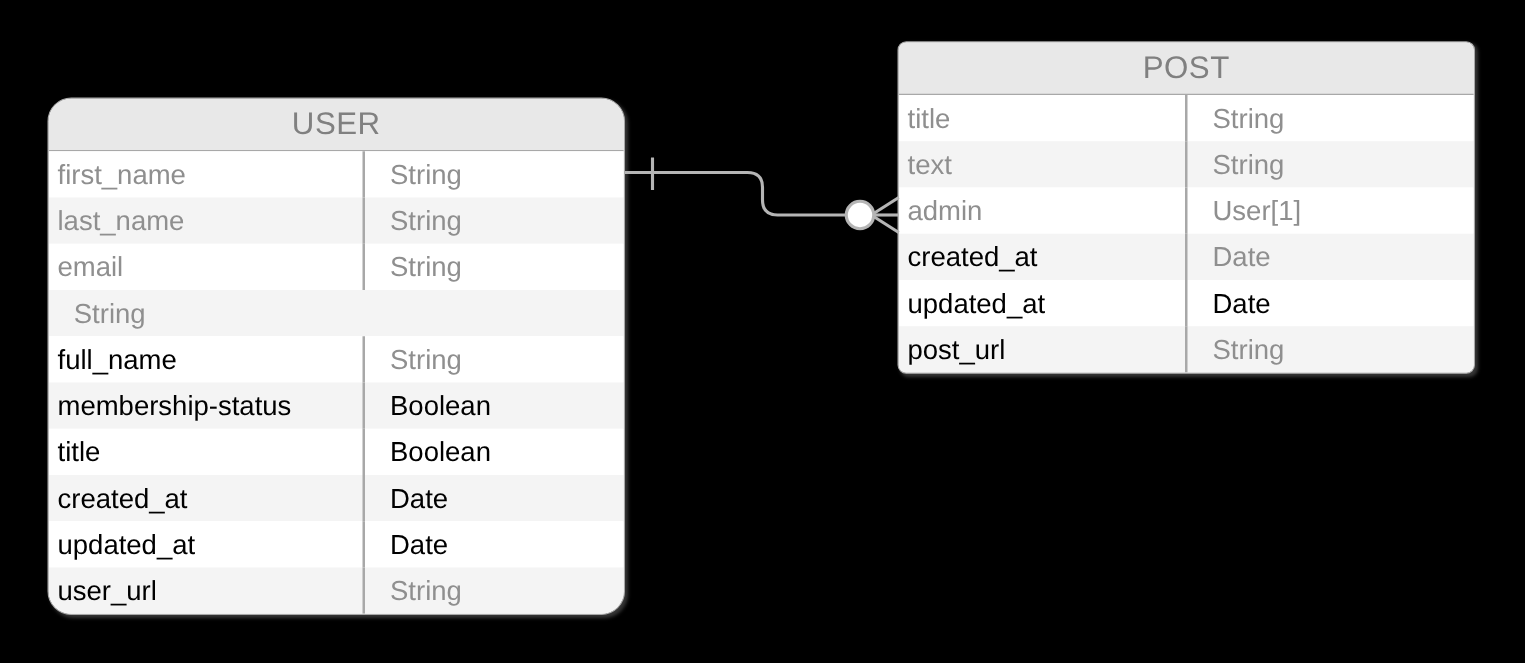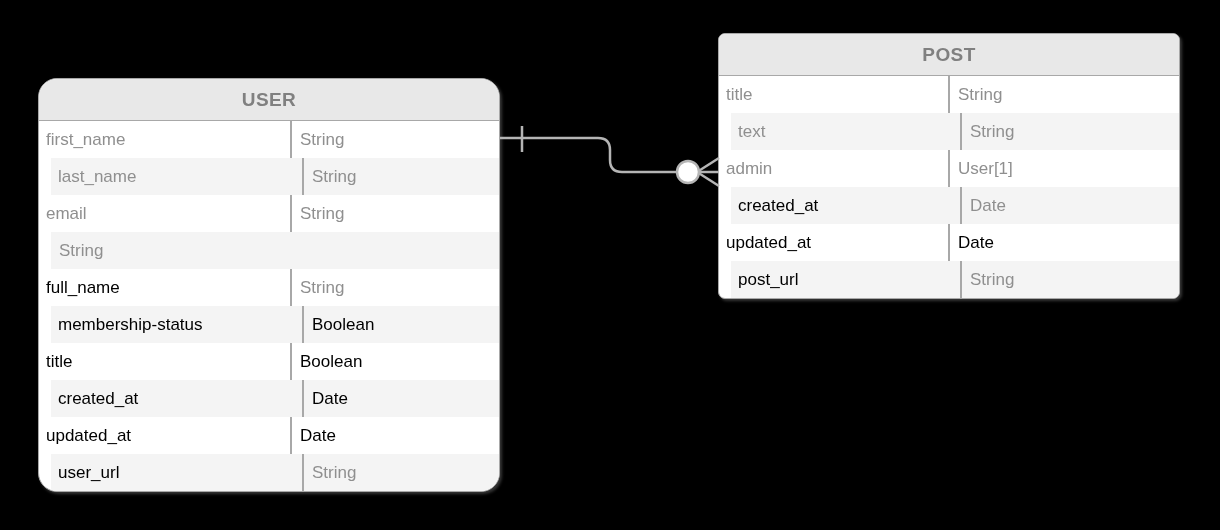--- a/index.html
+++ b/index.html
@@ -39,54 +39,52 @@
 
   .entity-header {
     box-sizing: border-box;
     height: 42px;
     background: #e8e8e8;
     border-bottom: 1px solid #a8a8a8;
     display: flex;
     align-items: center;
     justify-content: center;
     color: #808080;
-    font-size: 19px;
+    font-size: 25px;
     letter-spacing: 0.4px;
-    font-weight: bold;
   }
 
   .entity-rows {
     display: block;
   }
 
   .attr-row {
     display: flex;
     height: 37px;
     background: #ffffff;
   }
   .attr-row.alt {
     background: #f4f4f4;
-    margin-left: 12px;
   }
 
   .attr-name,
   .attr-type {
     box-sizing: border-box;
     display: flex;
     align-items: center;
-    font-size: 17px;
+    font-size: 22px;
     white-space: nowrap;
     overflow: hidden;
   }
   .attr-name {
     padding-left: 7px;
     border-right: 2px solid #a8a8a8;
   }
   .attr-type {
-    padding-left: 8px;
+    padding-left: 20px;
     flex: 1 1 auto;
   }
 
   .t-muted { color: #8f8f8f; }
   .t-dark  { color: #000000; }
 
   
   #entity-user {
     left: 38px;
     top: 78px;

